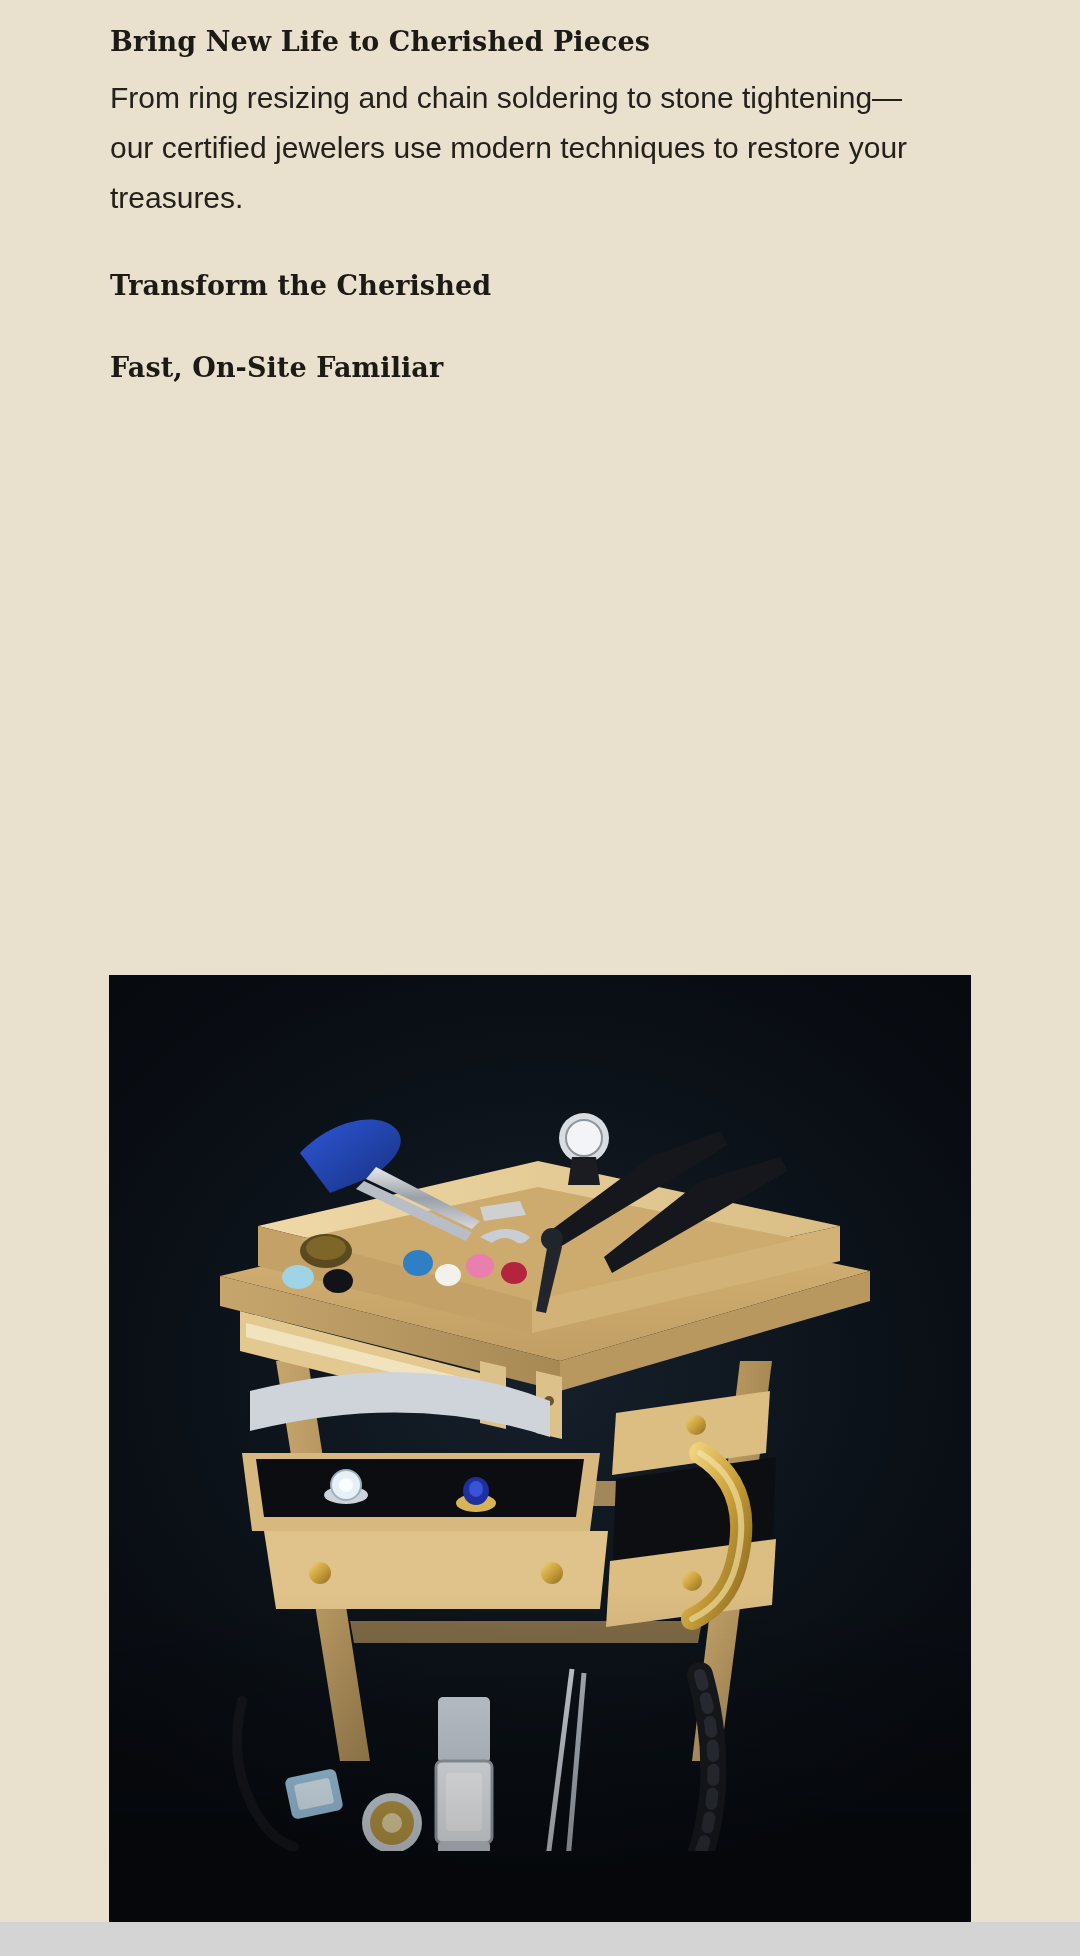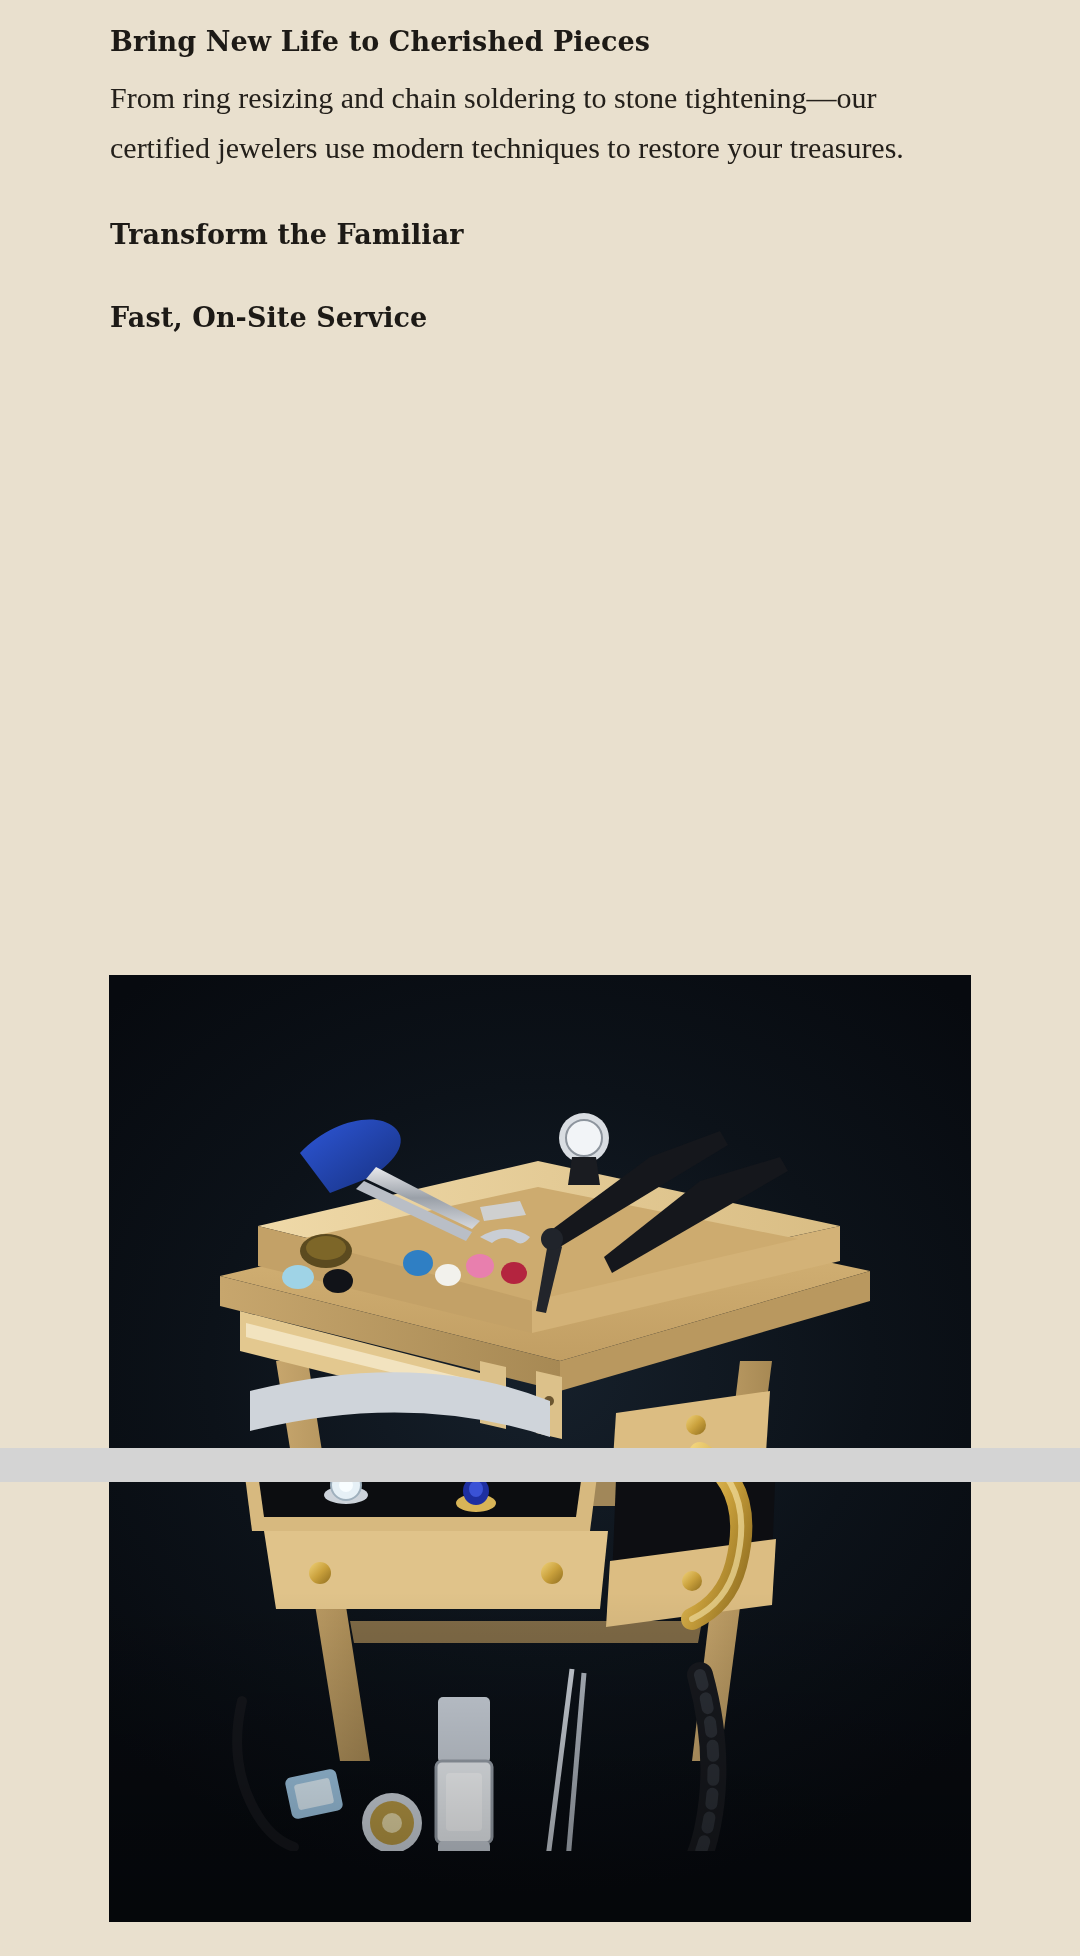--- a/index.html
+++ b/index.html
@@ -9,41 +9,41 @@
   body {
     width: 1080px;
     height: 1956px;
     background: #e9e0ce;
     font-family: "Liberation Serif", serif;
     overflow: hidden;
   }
   .page {
     position: relative;
     width: 1080px;
-    height: 1482px;
+    height: 1956px;
     background: #e9e0ce;
     box-sizing: border-box;
   }
   .content {
     padding: 22px 110px 0 110px;
   }
   .block {
     margin-bottom: 42px;
   }
   .block-heading {
     font-family: "DejaVu Serif", serif;
     font-weight: bold;
     font-size: 27px;
     line-height: 1.5;
     color: #1d1a16;
     letter-spacing: 0.1px;
     margin: 0 0 10px 0;
   }
   .block-body {
-    font-family: Liberation Serif, serif;
+    font-family: Liberation Sans, sans-serif;
     font-size: 30px;
     line-height: 1.68;
     color: #24201b;
     margin: 0;
     max-width: 830px;
   }
   .figure {
     position: absolute;
     left: 109px;
     top: 975px;
@@ -87,25 +87,25 @@
 <div class="page">
 
   <div class="content">
 
     <section class="block">
       <h2 class="block-heading">Bring New Life to Cherished Pieces</h2>
       <p class="block-body">From ring resizing and chain soldering to stone tightening—our certified jewelers use modern techniques to restore your treasures.</p>
     </section>
 
     <section class="block">
-      <h2 class="block-heading">Transform the Familiar</h2>
+      <h2 class="block-heading">Transform the Cherished</h2>
     </section>
 
     <section class="block">
-      <h2 class="block-heading">Fast, On-Site Service</h2>
+      <h2 class="block-heading">Fast, On-Site Familiar</h2>
     </section>
 
   </div>
 
   <figure class="figure" style="margin:0;">
     <div class="photo">
       <svg class="bench" width="720" height="790" viewBox="0 0 720 790" xmlns="http://www.w3.org/2000/svg">
         <defs>
           <linearGradient id="woodTop" x1="0" y1="0" x2="0" y2="1">
             <stop offset="0%" stop-color="#d8b77a"></stop>

